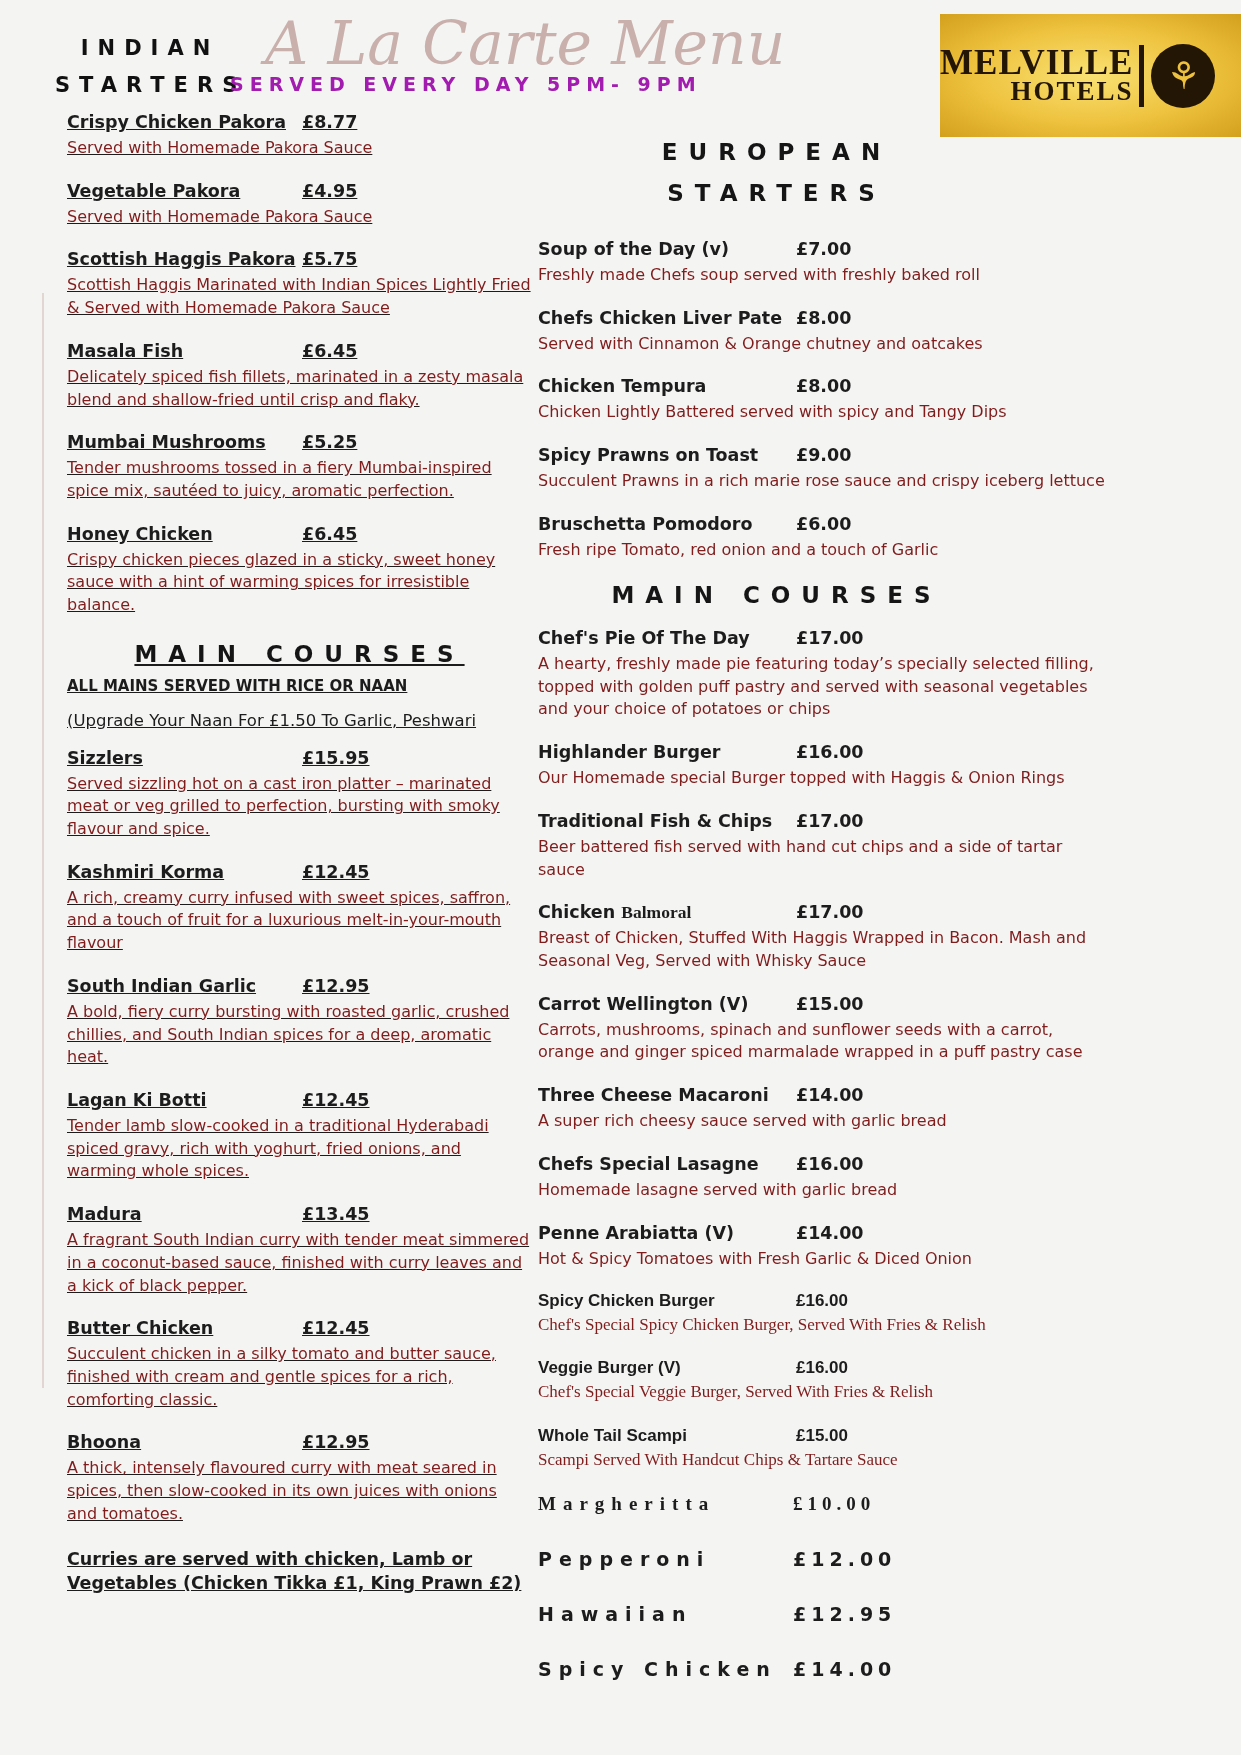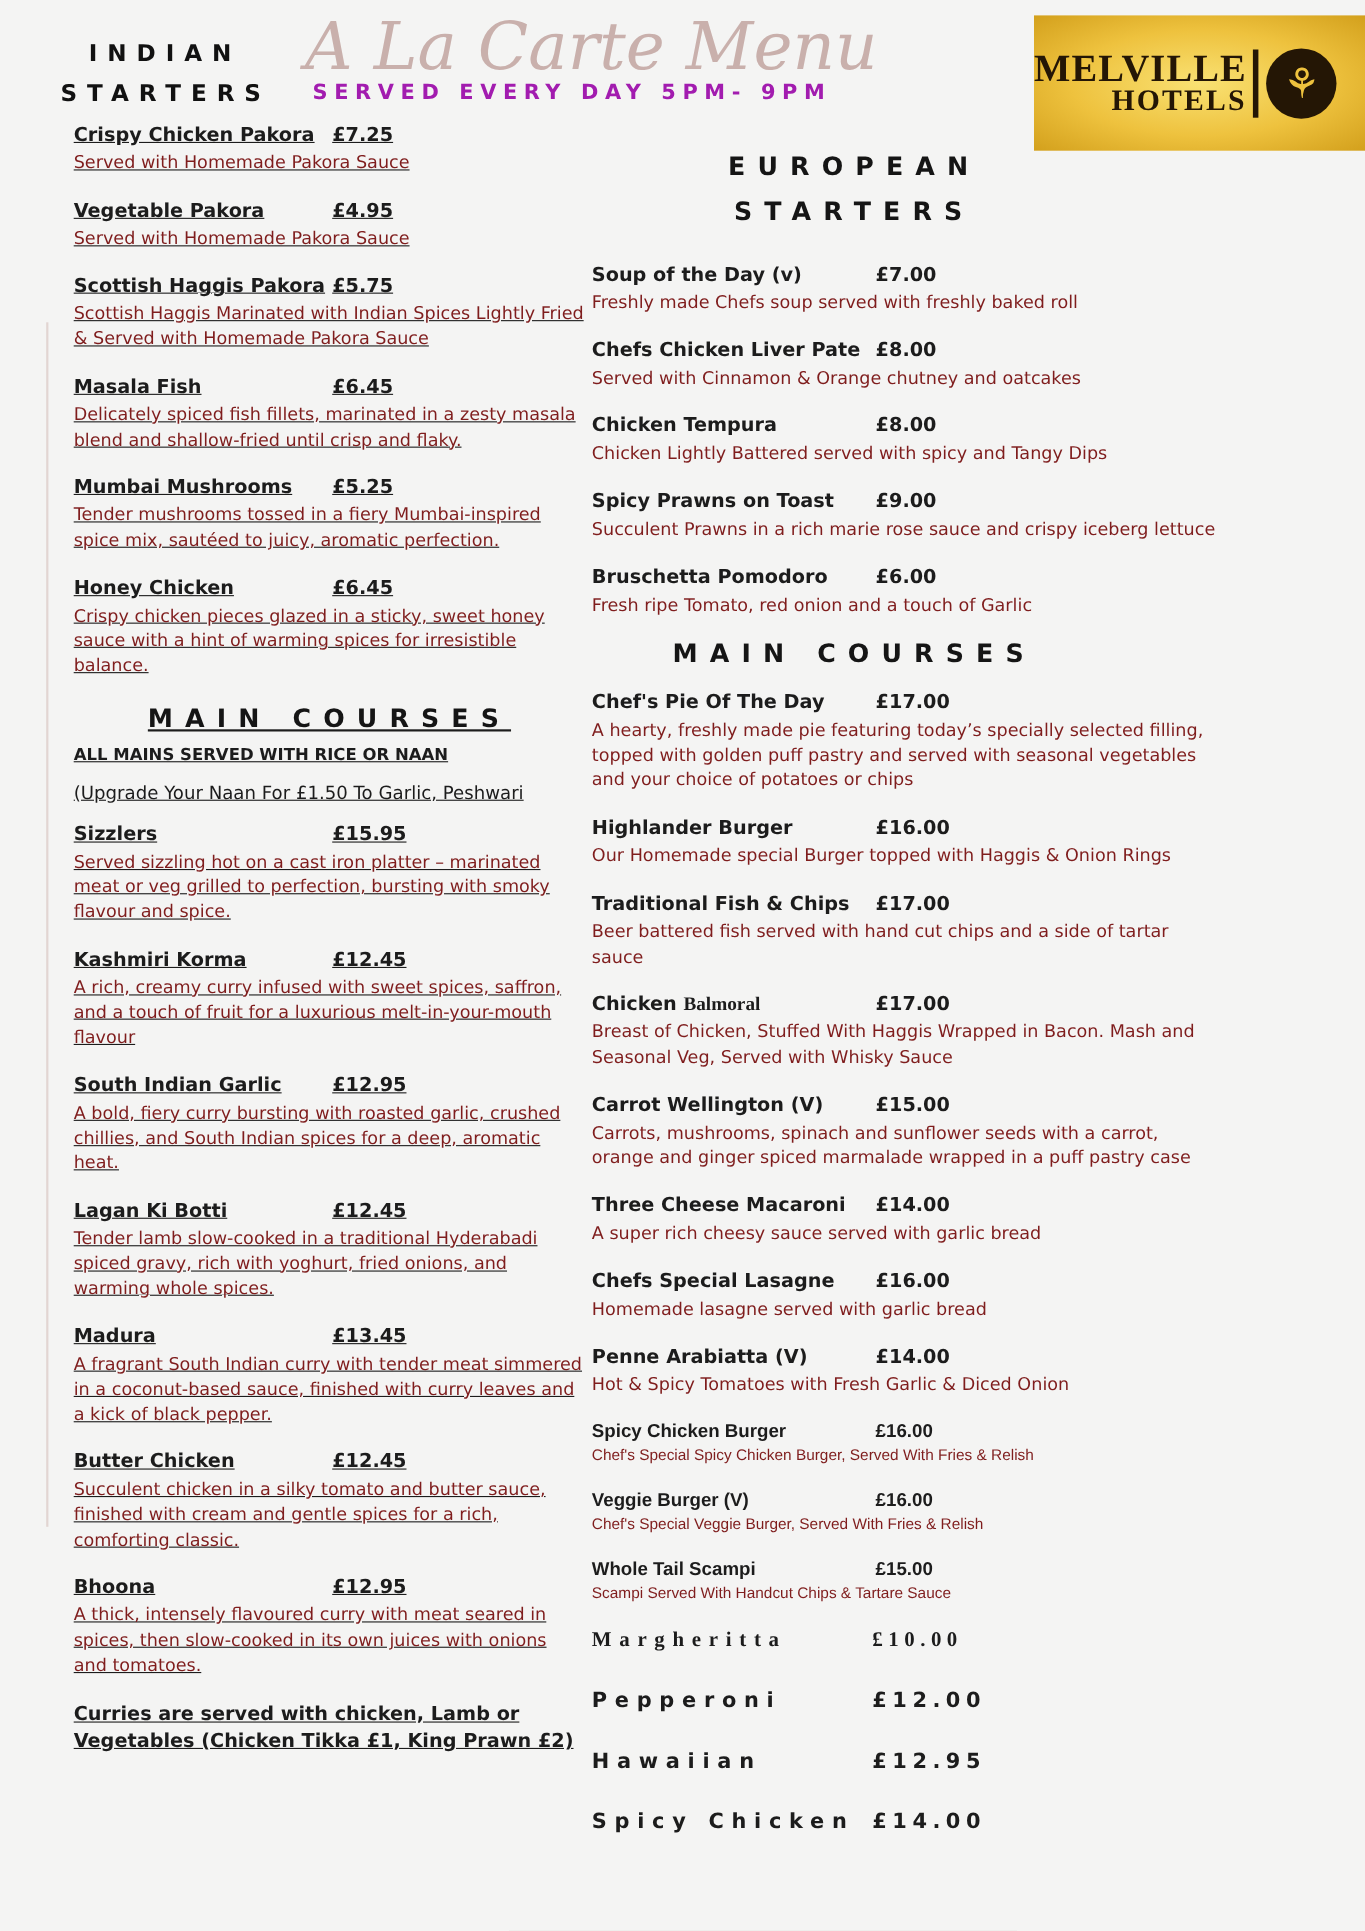--- a/index.html
+++ b/index.html
@@ -6,21 +6,21 @@
   .page{
     position:relative;width:1241px;height:1755px;margin:0 auto;
     background:#f4f4f3;color:#1c1c1c;overflow:hidden;
     font-family:"DejaVu Sans","Liberation Sans",sans-serif;
   }
   
   .hdr-left{
     position:absolute;left:55px;top:30px;width:190px;text-align:center;
     font-weight:bold;font-size:21px;letter-spacing:9px;line-height:1.75;color:#111;
   }
-  .center-title{position:absolute;left:230px;top:0;width:580px;text-align:center;}
+  .center-title{position:absolute;left:230px;top:0;width:580px;}
   .script-title{
     font-family:"DejaVu Serif","Liberation Serif",serif;font-style:italic;
     font-size:60px;line-height:1.45;color:#c9b0ac;margin-left:35px;white-space:nowrap;
   }
   .subtitle{font-weight:bold;font-size:19px;letter-spacing:6px;color:#a21caf;margin-top:-14px;white-space:nowrap;}
   .logo{
     position:absolute;right:0;top:14px;width:301px;height:123px;
     background:radial-gradient(ellipse at center,#f9e173 0%,#eec23e 55%,#d3a01c 100%);
     display:flex;align-items:center;
   }
@@ -39,21 +39,21 @@
   .col-right{position:absolute;left:538px;top:128px;width:567px;}
   .item{margin-bottom:21px;}
   .row{display:flex;align-items:baseline;}
   .name-wrap{font-weight:bold;font-size:17.5px;flex:0 0 auto;}
   .col-left .name-wrap{width:235px;}
   .col-right .name-wrap{width:258px;}
   .price{font-weight:bold;font-size:17.5px;white-space:nowrap;}
   .desc{font-size:16px;line-height:1.42;margin-top:4px;color:#7f1d1d;}
   .serif{font-family:"Liberation Serif","DejaVu Serif",serif;}
   .item.alt .name-wrap,.item.alt .price{font-family:"Liberation Sans",sans-serif;font-size:17px;}
-  .item.alt .desc{font-family:Liberation Sans, sans-serif;font-size:14px;margin-top:2px;}
+  .item.alt .desc{font-family:Liberation Serif, serif;font-size:17px;margin-top:2px;}
   .section-heading{
     font-weight:bold;font-size:23px;letter-spacing:11px;text-align:center;
     color:#151515;margin:22px 0 18px;line-height:1.8;
   }
   .col-right .starters-heading{margin:4px 90px 24px 0;}
   .col-right .mains-heading{margin:12px 90px 18px 0;line-height:1.2;}
   .col-left .mains-heading{margin:24px 0 8px;line-height:1.2;}
   .pizzas-heading{
     font-weight:bold;font-size:25px;letter-spacing:10px;text-align:center;
     margin:26px 200px 34px 0;
@@ -92,21 +92,21 @@
 
   <div class="accent-line"></div>
 
   <div class="col-left">
 
     <div>
 
         <div class="item">
           <div class="row">
             <span class="name-wrap"><span>Crispy Chicken Pakora</span><span class="serif"></span></span>
-            <span class="price">£7.25</span>
+            <span class="price">£8.77</span>
           </div>
           <div class="desc">Served with Homemade Pakora Sauce</div>
         </div>
 
         <div class="item">
           <div class="row">
             <span class="name-wrap"><span>Vegetable Pakora</span><span class="serif"></span></span>
             <span class="price">£4.95</span>
           </div>
           <div class="desc">Served with Homemade Pakora Sauce</div>

